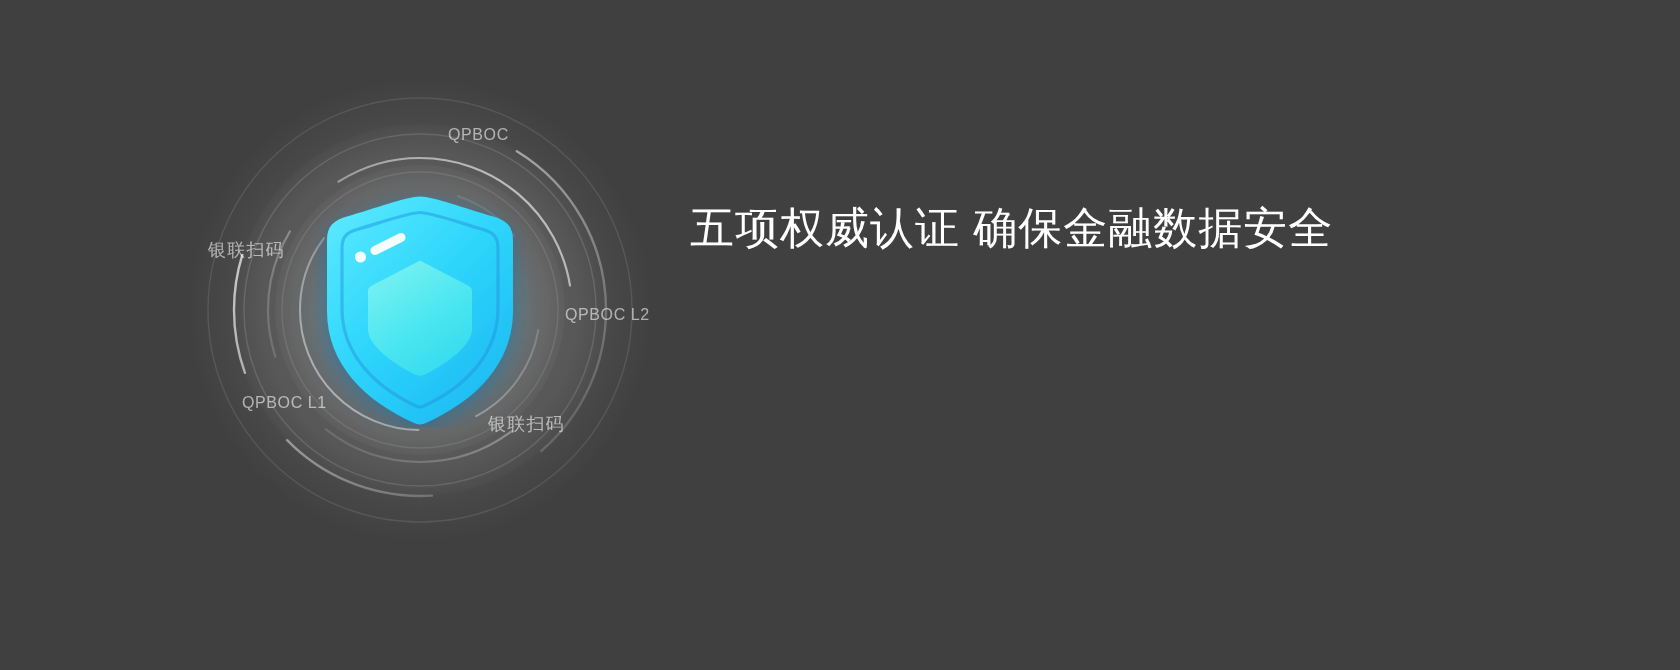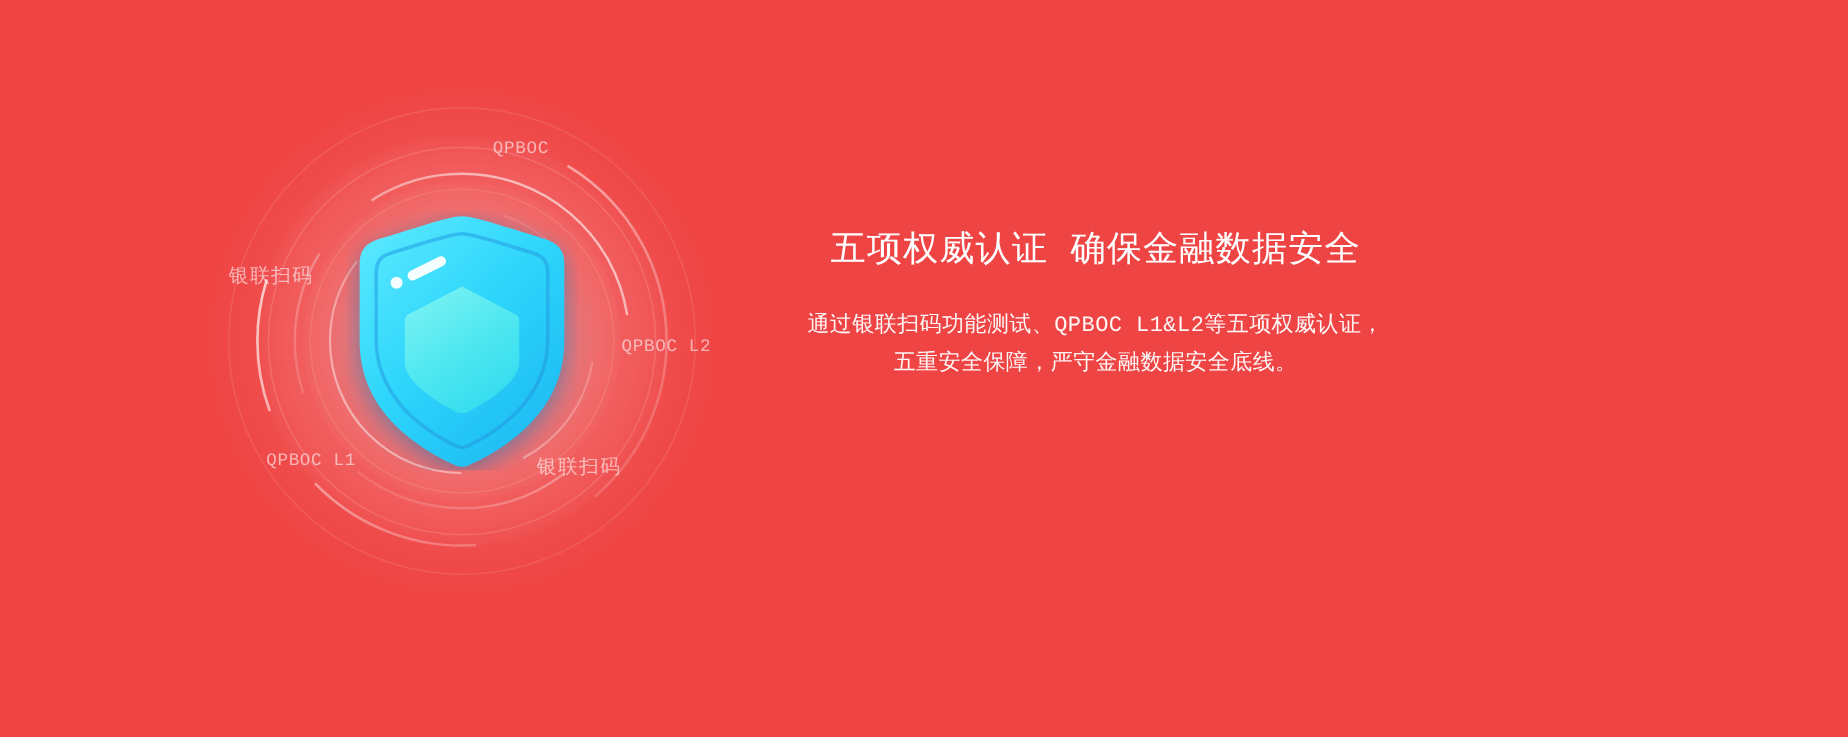--- a/index.html
+++ b/index.html
@@ -81,40 +81,40 @@
   
   #copy {
     position: absolute;
     left: 690px;
     top: 200px;
     width: 612px;
     text-align: center;
   }
   #title {
     color: #ffffff;
-    font-size: 32px;
+    font-size: 44px;
     line-height: 56px;
     font-weight: 400;
     letter-spacing: 1px;
     white-space: nowrap;
   }
   #subtitle {
     margin-top: 24px;
     color: rgba(255,255,255,0.95);
     font-size: 20px;
     line-height: 34px;
     font-weight: 400;
     letter-spacing: 0.4px;
   }
   #subtitle .line { display: block; white-space: nowrap; }
 </style>
 </head>
 <body style="background: rgb(14, 147, 226);">
 
-<div id="stage" style="background: #ef4444; font-family: Liberation Mono, monospace;">
+<div id="stage" style="background: #404040;">
 
   <div id="graphic">
 
     <div class="halo halo-1"></div>
     <div class="halo halo-2"></div>
     <div class="halo halo-3"></div>
     <div class="halo halo-glow"></div>
 
     <div class="ringbox">
       <svg width="440" height="440" viewBox="0 0 440 440">
@@ -207,25 +207,21 @@
         <g stroke="#ffffff" stroke-linecap="round" fill="none">
           <path d="M60 58 L 86 45" stroke-width="9" opacity="0.95"></path>
         </g>
         <circle cx="45.5" cy="64.5" r="5.5" fill="#ffffff" opacity="0.95"></circle>
       </svg>
     </div>
 
     <div class="lbl lbl-en" style="left:268px; top:66px;">QPBOC</div>
     <div class="lbl lbl-cn" style="left:28px; top:178px;">银联扫码</div>
     <div class="lbl lbl-en" style="left:385px; top:246px;">QPBOC L2</div>
-    <div class="lbl lbl-en" style="left:62px; top:350px;">QPBOC L1</div>
+    <div class="lbl lbl-en" style="left:62px; top:334px;">QPBOC L1</div>
     <div class="lbl lbl-cn" style="left:308px; top:352px;">银联扫码</div>
   </div>
 
   <div id="copy">
     <div id="title">五项权威认证  确保金融数据安全</div>
-    <div id="subtitle">
-      <span class="line">通过银联扫码功能测试、QPBOC L1&amp;L2等五项权威认证，</span>
-      <span class="line">五重安全保障，严守金融数据安全底线。</span>
-    </div>
   </div>
 
 </div>
 
 </body></html>

